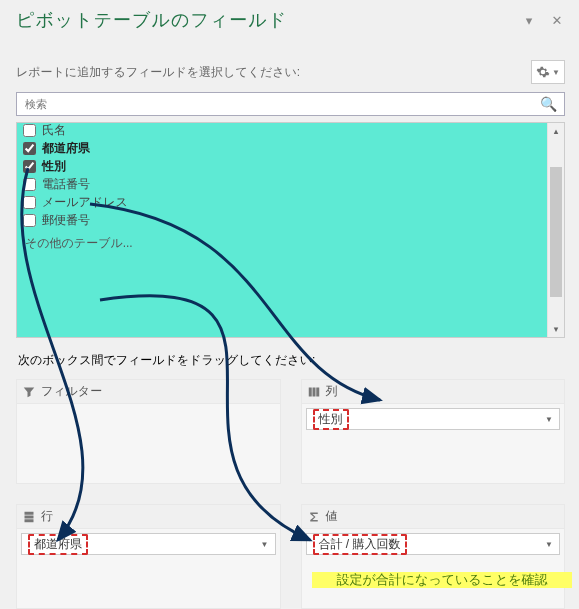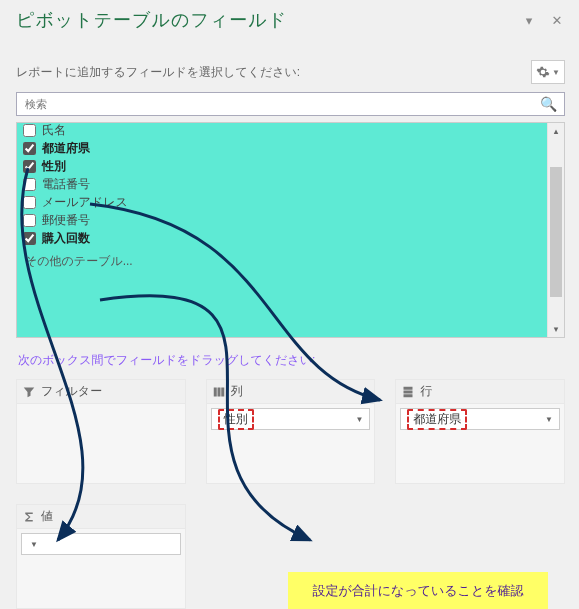--- a/index.html
+++ b/index.html
@@ -112,26 +112,26 @@
     font-size: 9px; color: #666; background:#f0f0f0;
   }
   .vscroll .track { flex:1; position:relative; }
   .vscroll .thumb {
     position:absolute; left:2px; right:2px;
     background:#c8c8c8;
   }
 
   .drag-label {
     margin: 14px 0 10px 2px;
-    font-size: 12px; color: #8b5cf6;
+    font-size: 12px; color: #000000;
   }
 
   .drop-grid {
     display: grid;
-    grid-template-columns: 1fr 1fr 1fr;
+    grid-template-columns: 1fr 1fr;
     grid-template-rows: 1fr 1fr;
     gap: 20px;
     height: 230px;
   }
   .drop-zone {
     background: #f6f6f6;
     border: 1px solid #e8e8e8;
     display: flex; flex-direction: column;
   }
   .dz-header {
@@ -157,25 +157,25 @@
   .red-dash-inner { 
     border: 2px dashed #d62c2c;
     border-radius: 2px;
     padding: 0 4px;
     margin: -1px -2px;
     line-height: 17px;
   }
 
   .yellow-note {
     position: absolute;
-    left: 288px; top: 572px;
-    width: 260px; height: 38px;
+    left: 312px; top: 572px;
+    width: 260px; height: 16px;
     background: #ffff66;
     display: flex; align-items: center; justify-content: center;
-    font-size: 13px; color: #4c1d95;
+    font-size: 13px; color: #4d7c0f;
     font-weight: 500;
   }
 
   svg.arrows {
     position: absolute;
     left: 0; top: 0;
     width: 579px; height: 609px;
     pointer-events: none;
   }
 </style>
@@ -224,24 +224,20 @@
           <input type="checkbox" style="">
           <span>電話番号</span>
         </label>
         <label class="field-item">
           <input type="checkbox" style="">
           <span>メールアドレス</span>
         </label>
         <label class="field-item">
           <input type="checkbox" style="">
           <span>郵便番号</span>
-        </label>
-        <label class="field-item bold">
-          <input type="checkbox" checked="" style="">
-          <span>購入回数</span>
         </label>
         <div class="other-tables">その他のテーブル...</div>
       </div>
     <div class="vscroll">
       <div class="arrow">▴</div>
       <div class="track">
           <div class="thumb" style="top:28px;height:130px"></div>
         </div>
       <div class="arrow">▾</div>
     </div>
@@ -296,20 +292,21 @@
 
     <div class="drop-zone">
       <div class="dz-header">
         <svg viewBox="0 0 16 16">
             <path d="M3 2h10v2H6l4 4-4 4h7v2H3v-2l5-4-5-4z"></path>
           </svg>
         <span>値</span>
       </div>
       <div class="dz-body">
         <div class="dz-item">
+          <span class="red-dash-inner">合計 / 購入回数</span>
           <span class="drop-caret">▼</span>
         </div>
       </div>
     </div>
   </div>
 </div>
 
 <div class="yellow-note">設定が合計になっていることを確認</div>
 
 <svg class="arrows">

